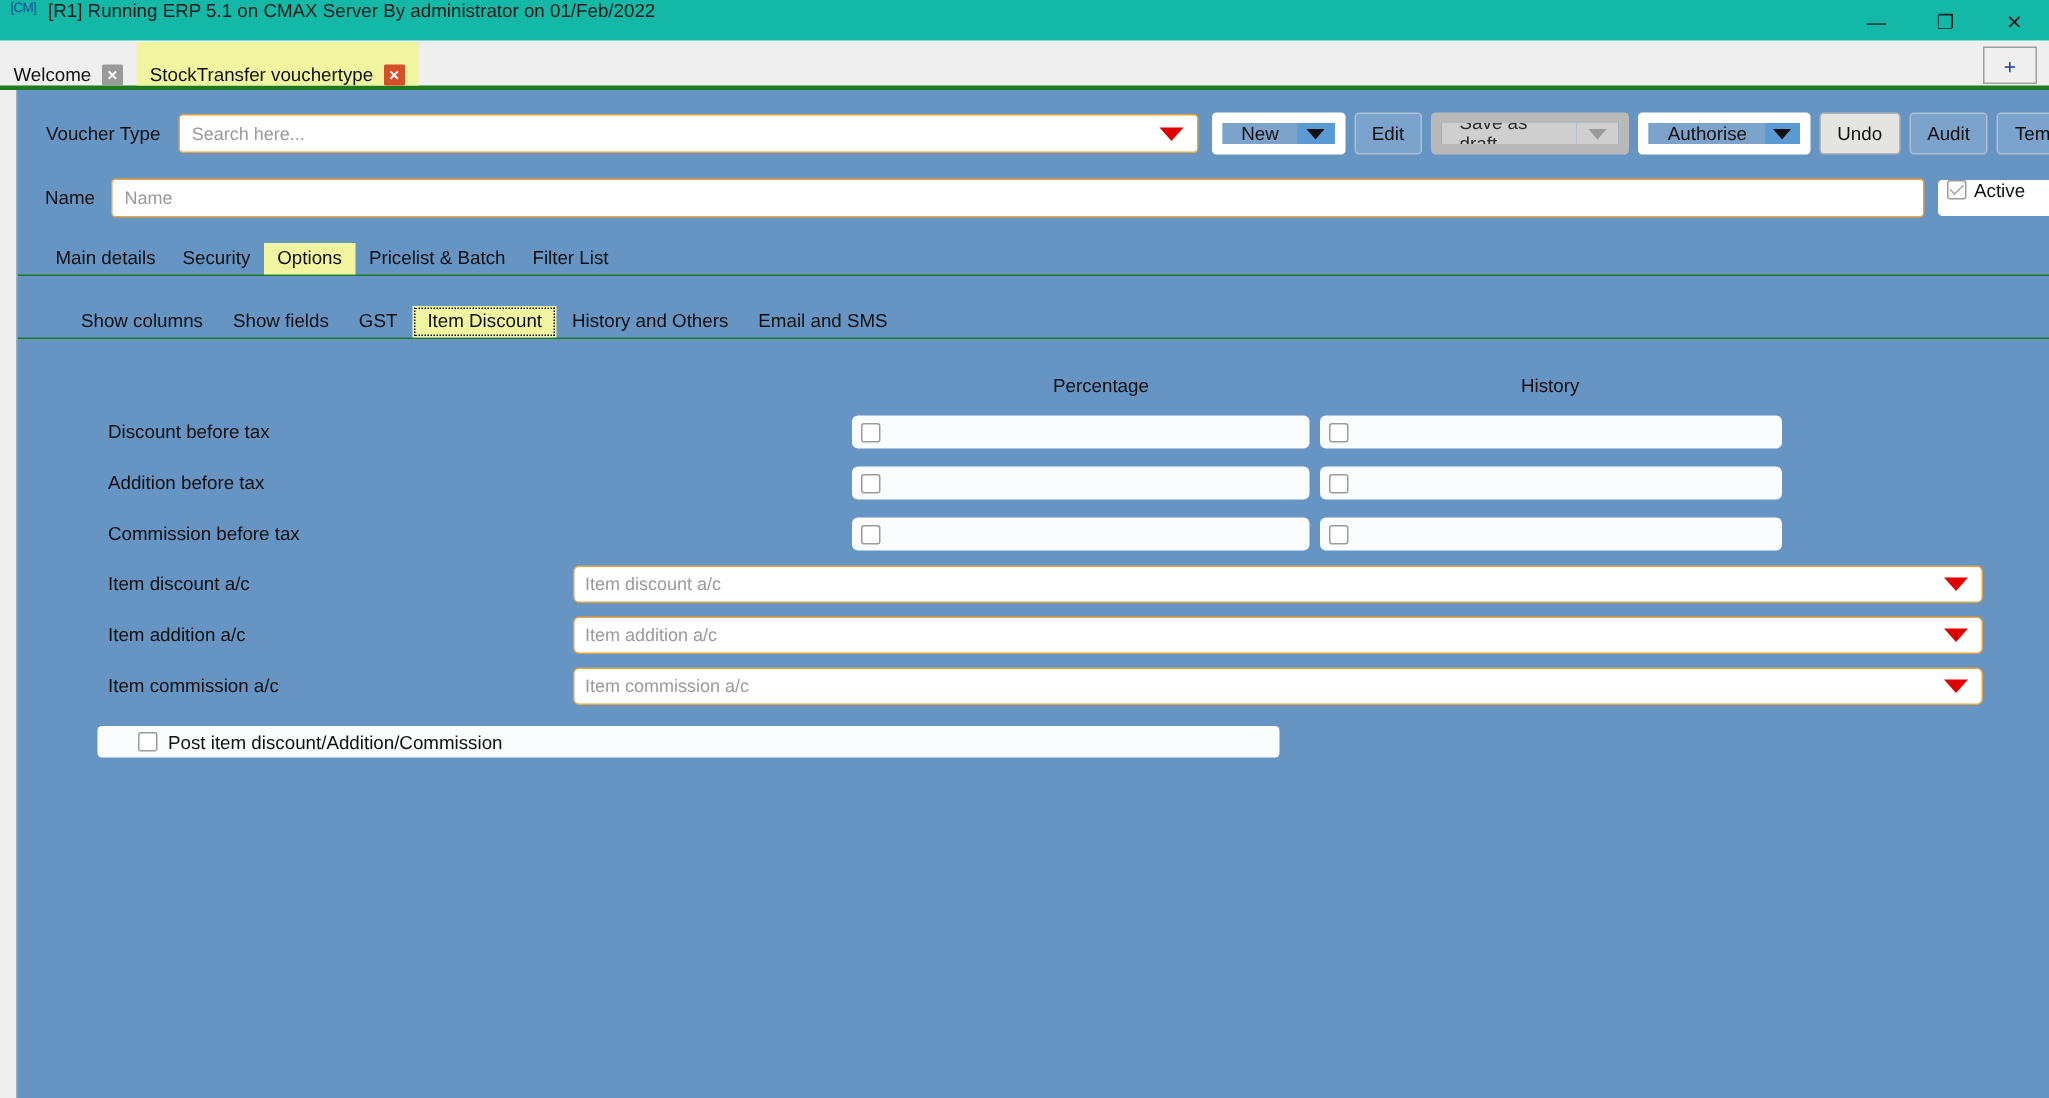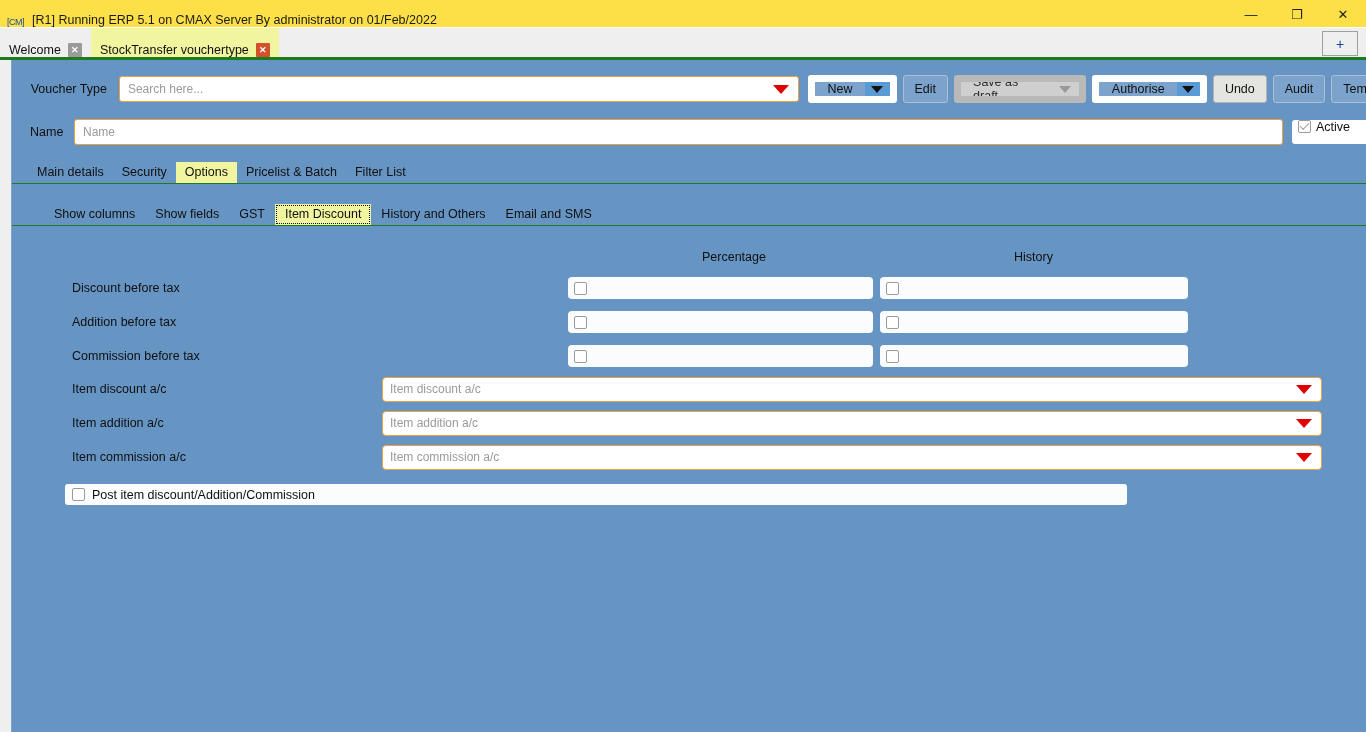--- a/index.html
+++ b/index.html
@@ -4,21 +4,21 @@
 <style>
   * { box-sizing: border-box; margin: 0; padding: 0; }
   html, body {
     width: 1366px; height: 732px;
     font-family: "Liberation Sans", sans-serif;
     overflow: hidden; background: #ffffff;
   }
 
   
   .titlebar {
-    height: 28px; background: #fde047; display: flex; align-items: flex-end;
+    height: 28px; background: #14b8a6; display: flex; align-items: flex-start;
     border-bottom: 1px solid #ffffff; position: relative;
   }
   .tb-appicon {
     font-size: 9px; color: #1b4a9c; margin-left: 7px; margin-right: 8px;
     font-family: "Liberation Sans", sans-serif; letter-spacing: -0.5px;
   }
   .tb-title { font-size: 12.5px; color: #1a1a1a; }
   .tb-controls { position: absolute; right: 0; top: 0; height: 28px; display: flex; }
   .tb-btn {
     width: 46px; height: 28px; display: flex; align-items: center; justify-content: center;
@@ -169,22 +169,22 @@
   .acombo {
     width: 940px; height: 25px; background: #ffffff;
     border: 1.6px solid #e8a33d; border-radius: 4px;
     display: flex; align-items: center; position: relative; flex: none;
   }
   .acombo .ph { font-size: 12px; color: #9a9a9a; padding-left: 7px; }
 
   
   .postrow { margin-top: 12px; padding-left: 53px; }
   .postpanel {
-    width: 1062px; height: 21px; background: #fbfcfd; border-radius: 3px;
-    display: flex; align-items: center; gap: 7px; padding-left: 7px;
+    width: 788px; height: 21px; background: #fbfcfd; border-radius: 3px;
+    display: flex; align-items: center; gap: 7px; padding-left: 27px;
   }
   .postpanel .lab { font-size: 12.5px; color: #101010; }
   .taskbar { height: 0px; background: #1f2023; }
 </style>
 </head>
 <body>
 
 <div class="titlebar">
   <span class="tb-appicon">[CM]</span>
   <span class="tb-title">[R1] Running ERP 5.1 on CMAX Server By administrator on 01/Feb/2022</span>

